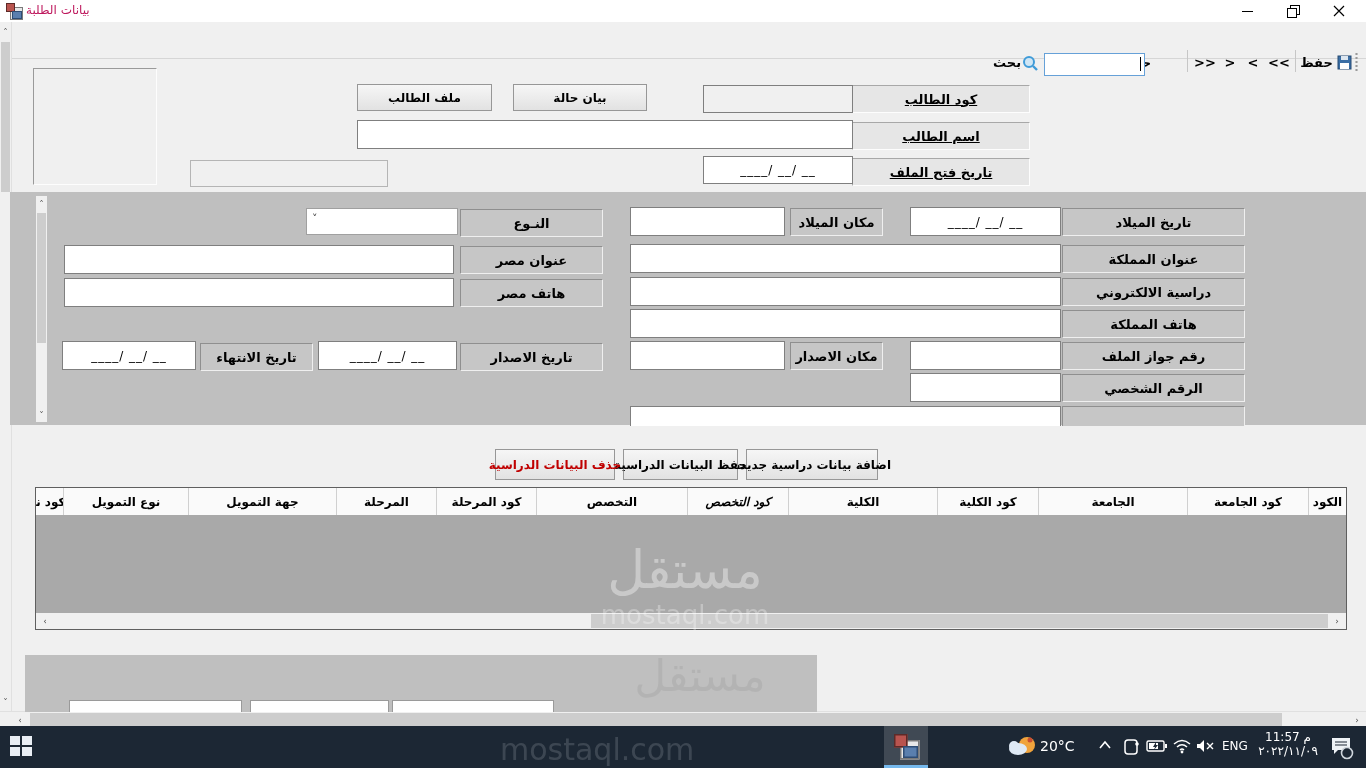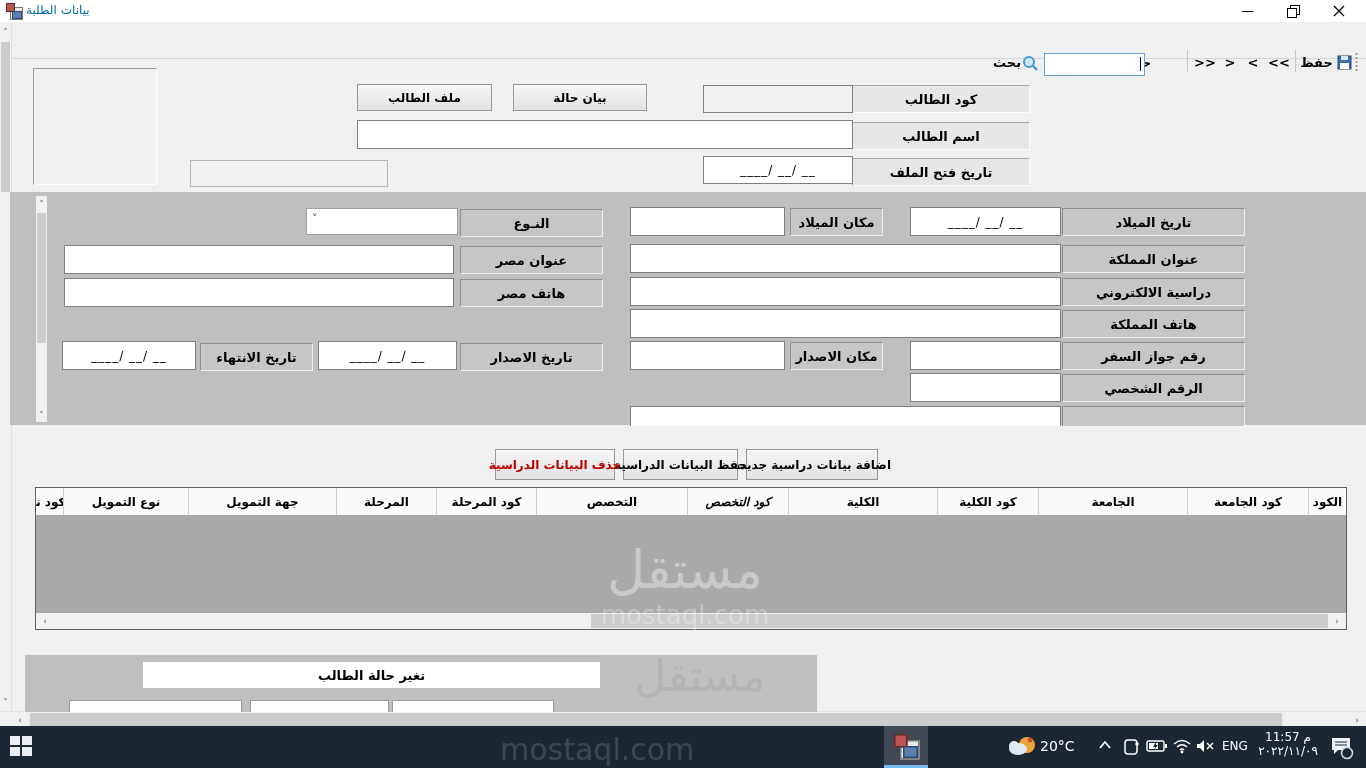--- a/index.html
+++ b/index.html
@@ -1,31 +1,31 @@
 <!DOCTYPE html>
 <html><head>
 <meta charset="utf-8">
 <style>
   html,body{margin:0;padding:0;}
   body{width:1366px;height:768px;overflow:hidden;font-family:"DejaVu Sans",sans-serif;background:#f0f0f0;position:relative;}
   .abs{position:absolute;}
   
   #titlebar{left:0;top:0;width:1366px;height:22px;background:#ffffff;}
-  #title-text{left:26px;top:3px;font-size:12px;color:#0369a1;direction:rtl;}
+  #title-text{left:26px;top:3px;font-size:12px;color:#be185d;direction:rtl;}
   .winbtn{top:0;width:46px;height:22px;display:flex;align-items:center;justify-content:center;}
   
   #toolbar{left:0;top:22px;width:1366px;height:36px;background:#f0f0f0;border-bottom:1px solid #d6d6d6;}
   .tbtn{position:absolute;top:28px;height:24px;display:flex;align-items:center;justify-content:center;font-weight:bold;font-size:13px;color:#000;direction:rtl;}
   .tsep{position:absolute;top:28px;width:1px;height:22px;background:#c6c6c6;}
   #tb-search-box{left:1044px;top:31px;width:99px;height:21px;background:#fff;border:1px solid #66a1d8;}
   #tb-caret{position:absolute;right:3px;top:3px;width:1px;height:14px;background:#000;}
   .grip{position:absolute;left:1354px;top:30px;width:5px;height:21px;background-image:radial-gradient(#9a9a9a 1px,transparent 1.4px);background-size:5px 4px;}
   
   .lbl{position:absolute;background:#c6c6c6;border-top:1px solid #8f8f8f;border-left:1px solid #8f8f8f;border-bottom:1px solid #efefef;border-right:1px solid #efefef;display:flex;align-items:center;justify-content:center;font-weight:bold;font-size:13px;color:#000;direction:rtl;overflow:hidden;white-space:nowrap;}
-  .lblt{background:#e6e6e6;border-top:1px solid #a8a8a8;border-left:1px solid #a8a8a8;border-bottom:1px solid #fdfdfd;border-right:1px solid #fdfdfd;}
+  .lblt{background:#e6e6e6;border-top:1px solid #a8a8a8;border-left:1px solid #a8a8a8;border-bottom:1px solid #fdfdfd;border-right:1px solid #fdfdfd;text-decoration:underline;}
   .inp{position:absolute;background:#fff;border:1px solid #7f7f7f;}
   .ro{background:#f0f0f0;}
   .btn{position:absolute;background:linear-gradient(#f6f6f6,#e2e2e2);border:1px solid #979797;display:flex;align-items:center;justify-content:center;font-weight:bold;font-size:12px;color:#000;direction:rtl;white-space:nowrap;}
   .date{position:absolute;background:#fff;border:1px solid #7f7f7f;display:flex;align-items:center;justify-content:center;font-size:12px;color:#000;direction:rtl;letter-spacing:1px;}
   .combo{position:absolute;background:#fff;border:1px solid #a0a0a0;}
   .combo .chev{position:absolute;left:5px;top:3px;font-size:11px;color:#444;}
   
   .sb-track{position:absolute;background:#f0f0f0;}
   .sb-btnv{position:absolute;background:#f0f0f0;color:#505050;font-size:9px;display:flex;align-items:center;justify-content:center;}
   .sb-thumb{position:absolute;background:#cdcdcd;}
@@ -160,21 +160,21 @@
 <div class="inp" style="left:64px;top:245px;width:388px;height:27px"></div>
 
 <div class="lbl" style="left:1062px;top:278px;width:181px;height:26px">دراسية الالكتروني</div>
 <div class="inp" style="left:630px;top:277px;width:429px;height:27px"></div>
 <div class="lbl" style="left:460px;top:279px;width:141px;height:26px">هاتف مصر</div>
 <div class="inp" style="left:64px;top:278px;width:388px;height:27px"></div>
 
 <div class="lbl" style="left:1062px;top:310px;width:181px;height:26px">هاتف المملكة</div>
 <div class="inp" style="left:630px;top:309px;width:429px;height:27px"></div>
 
-<div class="lbl" style="left:1062px;top:342px;width:181px;height:26px">رقم جواز السفر</div>
+<div class="lbl" style="left:1062px;top:342px;width:181px;height:26px">رقم جواز الملف</div>
 <div class="inp" style="left:910px;top:341px;width:149px;height:27px"></div>
 <div class="lbl" style="left:790px;top:342px;width:91px;height:26px">مكان الاصدار</div>
 <div class="inp" style="left:630px;top:341px;width:153px;height:27px"></div>
 <div class="lbl" style="left:460px;top:343px;width:141px;height:26px">تاريخ الاصدار</div>
 <div class="date" style="left:318px;top:341px;width:137px;height:27px">__ /__ /____</div>
 <div class="lbl" style="left:200px;top:343px;width:111px;height:26px">تاريخ الانتهاء</div>
 <div class="date" style="left:62px;top:341px;width:132px;height:27px">__ /__ /____</div>
 
 <div class="lbl" style="left:1062px;top:374px;width:181px;height:26px">الرقم الشخصي</div>
 <div class="inp" style="left:910px;top:373px;width:149px;height:27px"></div>
@@ -203,21 +203,20 @@
     </div>
   <div style="position:absolute;left:0;top:27px;width:1310px;height:98px;background:#a9a9a9"></div>
   <div id="grid-hscroll">
     <div class="sb-btnv" style="left:1px;top:0;width:16px;height:16px">‹</div>
     <div class="sb-thumb" style="left:555px;top:1px;width:737px;height:14px"></div>
     <div class="sb-btnv" style="left:1293px;top:0;width:16px;height:16px">›</div>
   </div>
 </div>
 
 <div class="abs" id="bottom-panel">
-  <div id="status-banner">تغير حالة الطالب</div>
   <div class="stub" style="left:44px;width:171px"></div>
   <div class="stub" style="left:225px;width:137px"></div>
   <div class="stub" style="left:367px;width:160px"></div>
 </div>
 
 <div class="wm" style="left:575px;top:540px;width:220px;text-align:center;font-size:52px;opacity:.38">مستقل</div>
 <div class="wm" style="left:575px;top:600px;width:220px;text-align:center;font-size:26px;opacity:.30;direction:ltr">mostaql.com</div>
 <div class="wm" style="left:590px;top:650px;width:220px;text-align:center;font-size:44px;opacity:.10;color:#555">مستقل</div>
 
 <div class="abs" id="taskbar">

